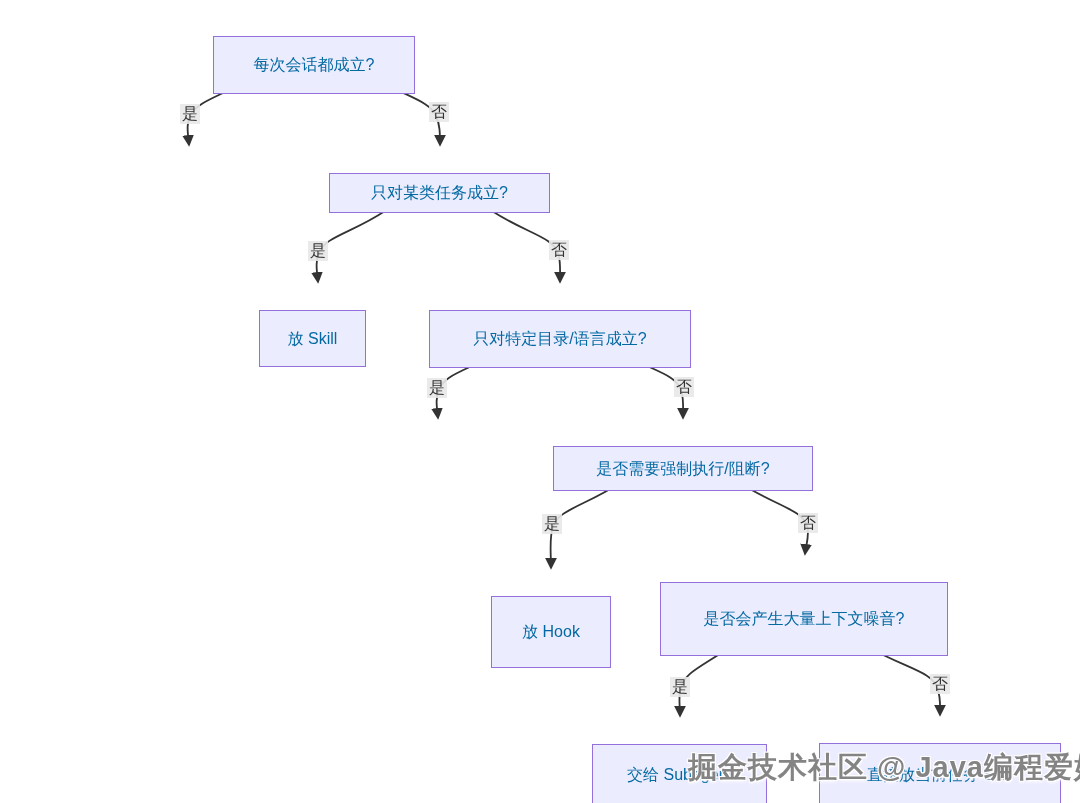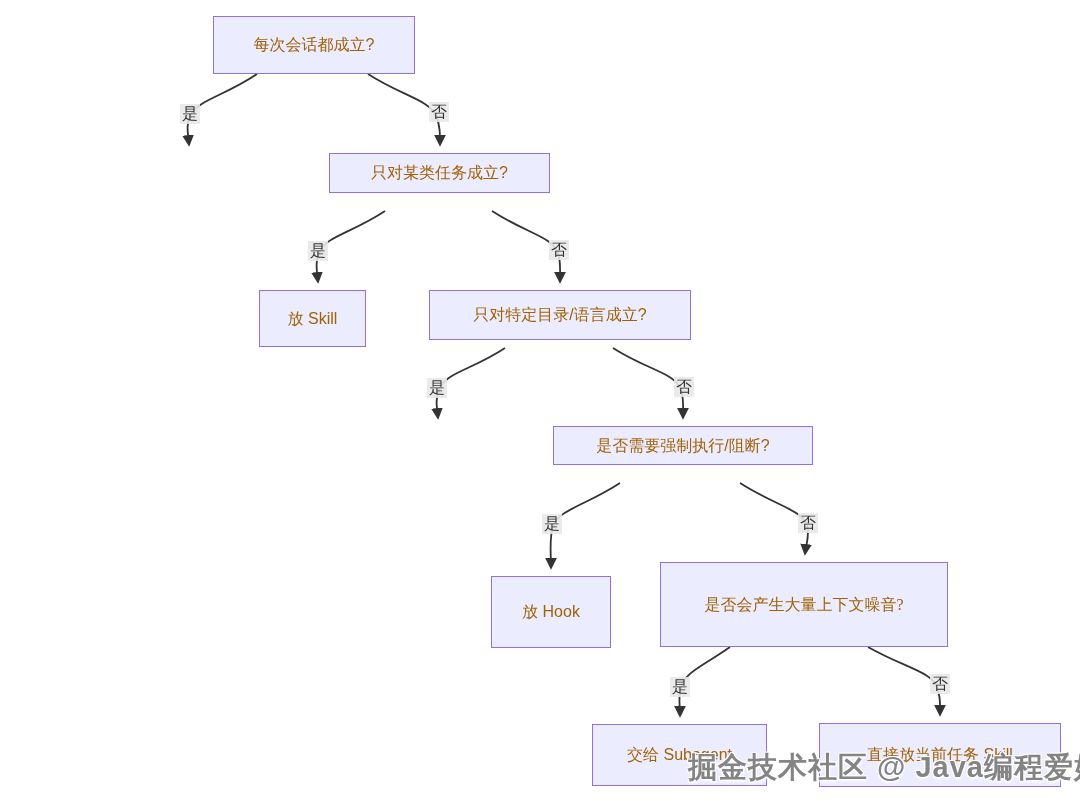--- a/index.html
+++ b/index.html
@@ -20,48 +20,49 @@
     left: 0;
     top: 0;
     width: 1080px;
     height: 803px;
   }
   .node {
     position: absolute;
     box-sizing: border-box;
     background: #ECECFF;
     border: 1px solid #9370DB;
-    color: #a16207;
+    color: #0369a1;
     font-size: 16px;
     line-height: 1.45;
     display: flex;
     align-items: center;
     justify-content: center;
     text-align: center;
     padding: 6px 12px;
+    margin-top: 20px;
   }
   .edge-label {
     position: absolute;
     transform: translate(-50%, -50%);
     background: rgba(232,232,232,0.9);
     color: #333333;
     font-size: 16px;
     padding: 0 2px;
     line-height: 1.25;
     white-space: nowrap;
   }
   #node-A { left: 213px; top: 16px;  width: 202px; height: 58px; }
   #node-B { left: 100px; top: 153px; width: 178px; height: 58px; }
   #node-C { left: 329px; top: 153px; width: 221px; height: 40px; }
   #node-D { left: 259px; top: 290px; width: 107px; height: 57px; }
-  #node-E { left: 429px; top: 290px; width: 262px; height: 50px; }
+  #node-E { left: 429px; top: 290px; width: 262px; height: 58px; }
   #node-F { left: 377px; top: 426px; width: 123px; height: 57px; }
-  #node-G { left: 553px; top: 426px; width: 260px; height: 39px; }
+  #node-G { left: 553px; top: 426px; width: 260px; height: 45px; }
   #node-H { left: 491px; top: 576px; width: 120px; height: 72px; }
-  #node-I { left: 660px; top: 562px; width: 288px; height: 85px; font-family: Liberation Serif, serif; }
+  #node-I { left: 660px; top: 562px; width: 288px; height: 74px; }
   #node-J { left: 592px; top: 724px; width: 175px; height: 62px; }
   #node-K { left: 819px; top: 723px; width: 242px; height: 64px; }
 
   #label-0 { left: 190px; top: 114px; }
   #label-1 { left: 439px; top: 112px; }
   #label-2 { left: 318px; top: 251px; }
   #label-3 { left: 559px; top: 250px; }
   #label-4 { left: 437px; top: 388px; }
   #label-5 { left: 684px; top: 387px; }
   #label-6 { left: 552px; top: 524px; }

